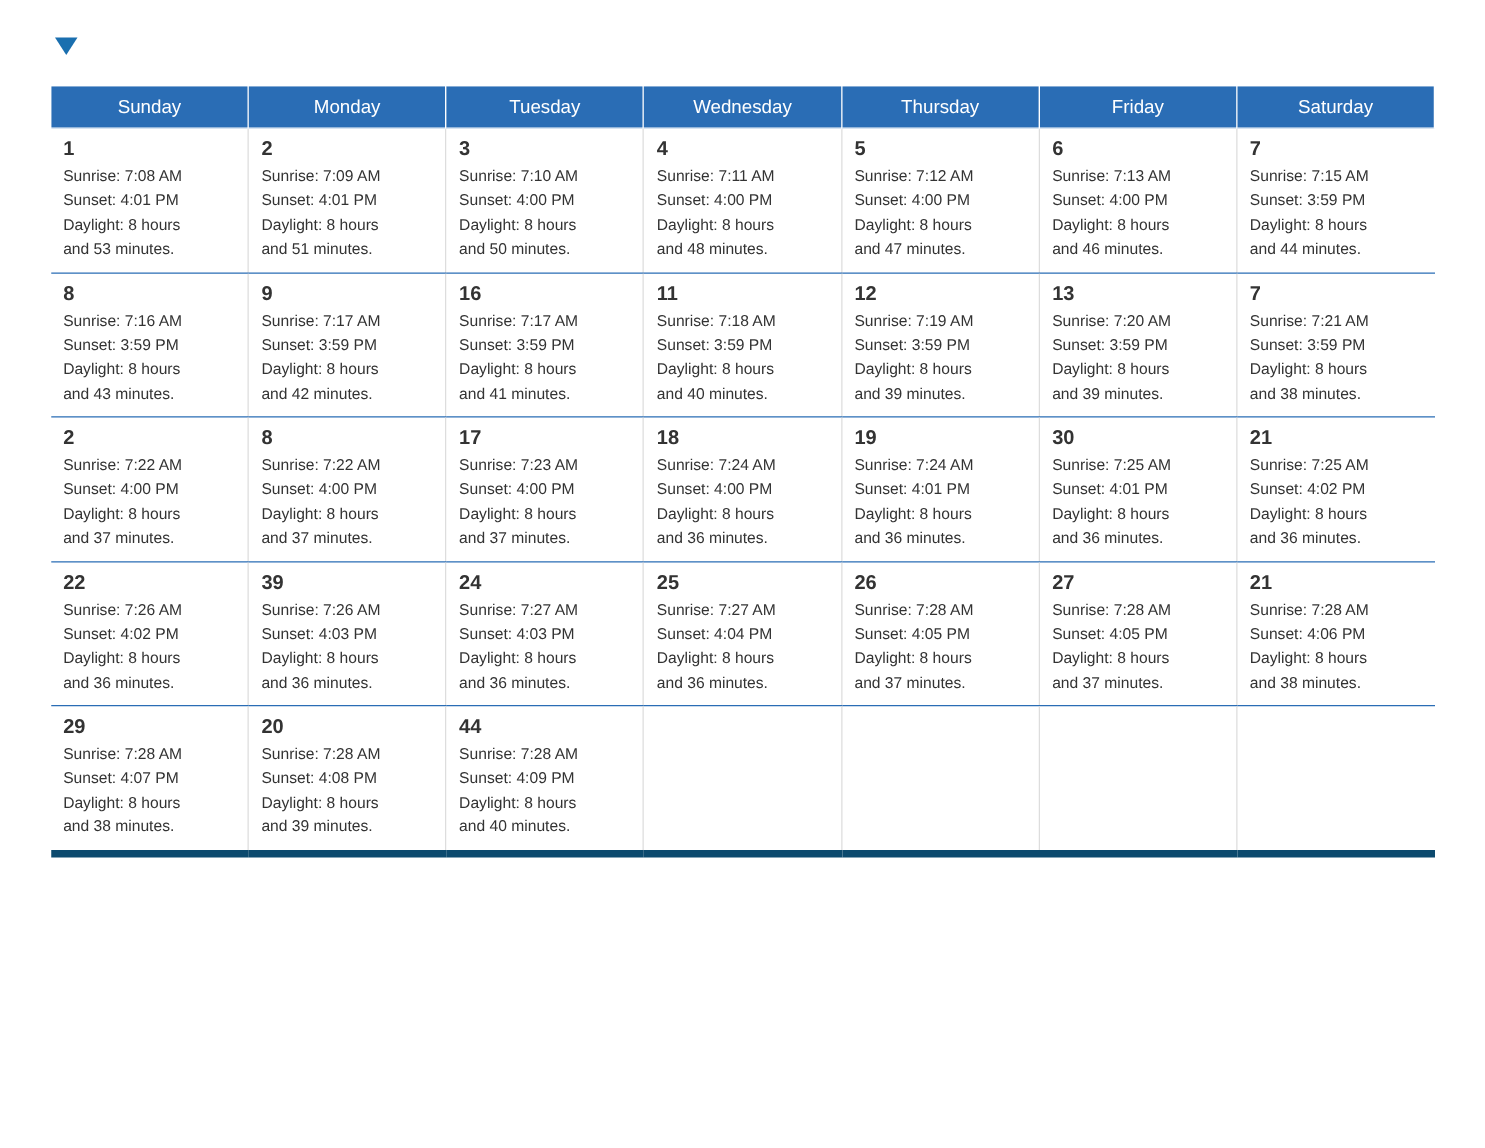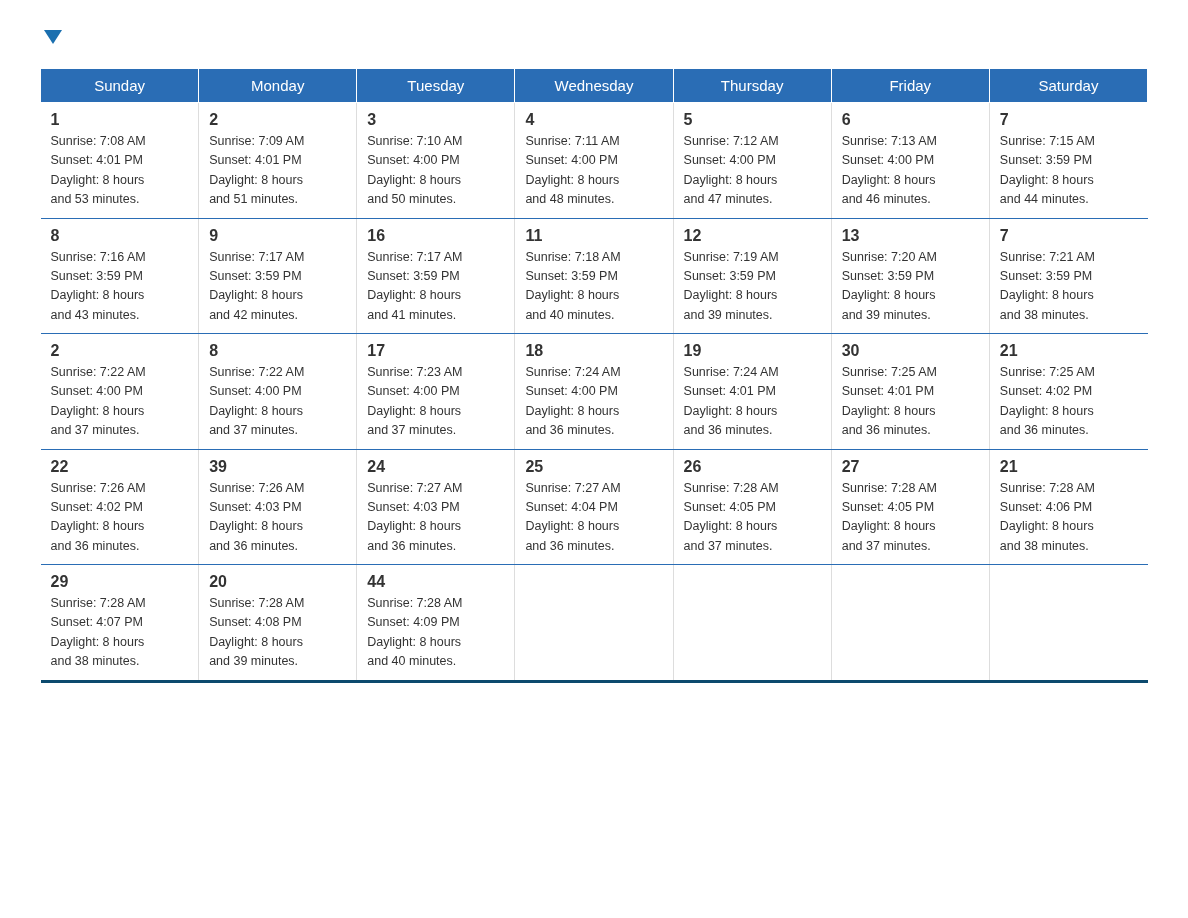--- a/index.html
+++ b/index.html
@@ -54,21 +54,21 @@
       border-bottom: 1px solid #2a6db5;
       border-right: 1px solid #ddd;
       font-size: 13px;
       color: #333;
       height: 110px;
     }
     tbody td:last-child {
       border-right: none;
     }
     tbody tr:last-child td {
-      border-bottom: 3px solid #0c4a6e;
+      border-bottom: 6px solid #0c4a6e;
     }
     .day-number {
       font-size: 16px;
       font-weight: bold;
       color: #333;
       display: block;
       margin-bottom: 3px;
     }
     .day-info {
       font-size: 12.5px;

